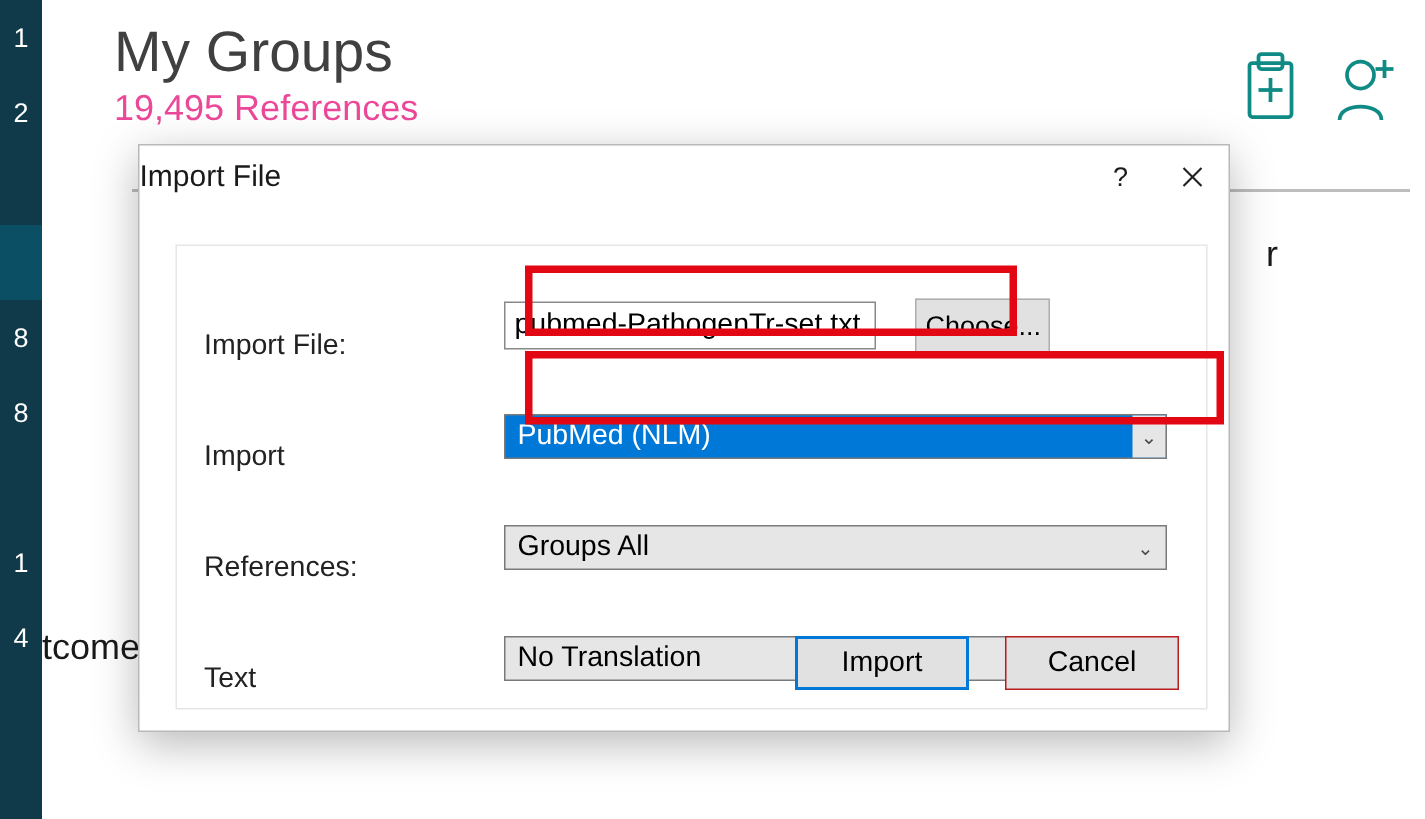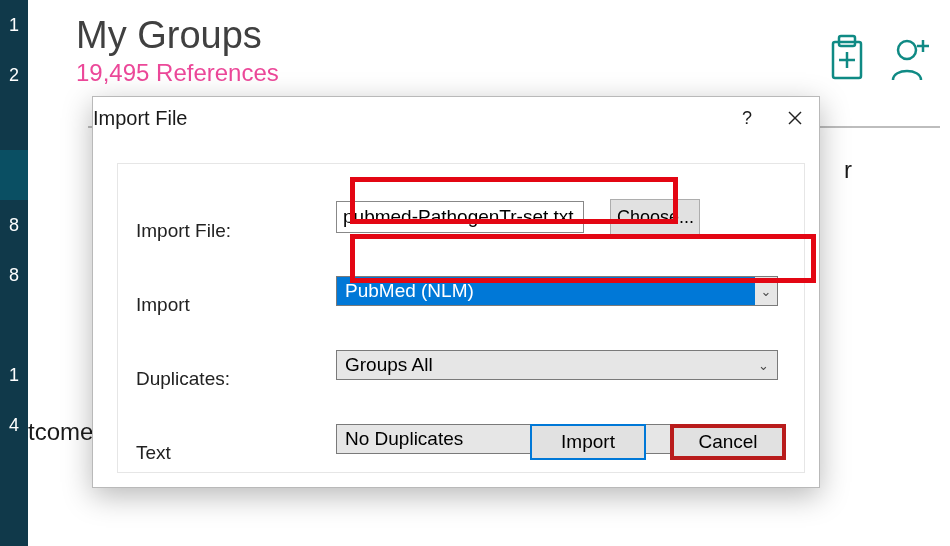--- a/index.html
+++ b/index.html
@@ -198,21 +198,21 @@
     position: absolute;
     right: 18px;
     bottom: 12px;
     display: flex;
     gap: 24px;
   }
   .btn {
     width: 116px;
     height: 36px;
     background: #e1e1e1;
-    border: 4px solid #b91c1c;
+    border: 1px solid #b91c1c;
     font-size: 19px;
     cursor: pointer;
   }
   .btn.primary {
     border: 2px solid #0078d7;
   }
 </style>
 </head>
 <body>
 
@@ -295,31 +295,31 @@
 
     <div class="row">
       <div class="lbl">Import</div>
       <div class="dropdown selected">
         <span>PubMed (NLM)</span>
         <span class="chev">⌄</span>
       </div>
     </div>
 
     <div class="row">
-      <div class="lbl">Duplicates:</div>
+      <div class="lbl">References:</div>
       <div class="dropdown">
         <span>Groups All</span>
         <span class="chev">⌄</span>
       </div>
     </div>
 
     <div class="row">
       <div class="lbl">Text</div>
       <div class="dropdown">
-        <span>No Duplicates</span>
+        <span>No Translation</span>
         <span class="chev">⌄</span>
       </div>
     </div>
 
     <div class="dlg-buttons">
       <button class="btn primary">Import</button>
       <button class="btn">Cancel</button>
     </div>
 
   </div>

